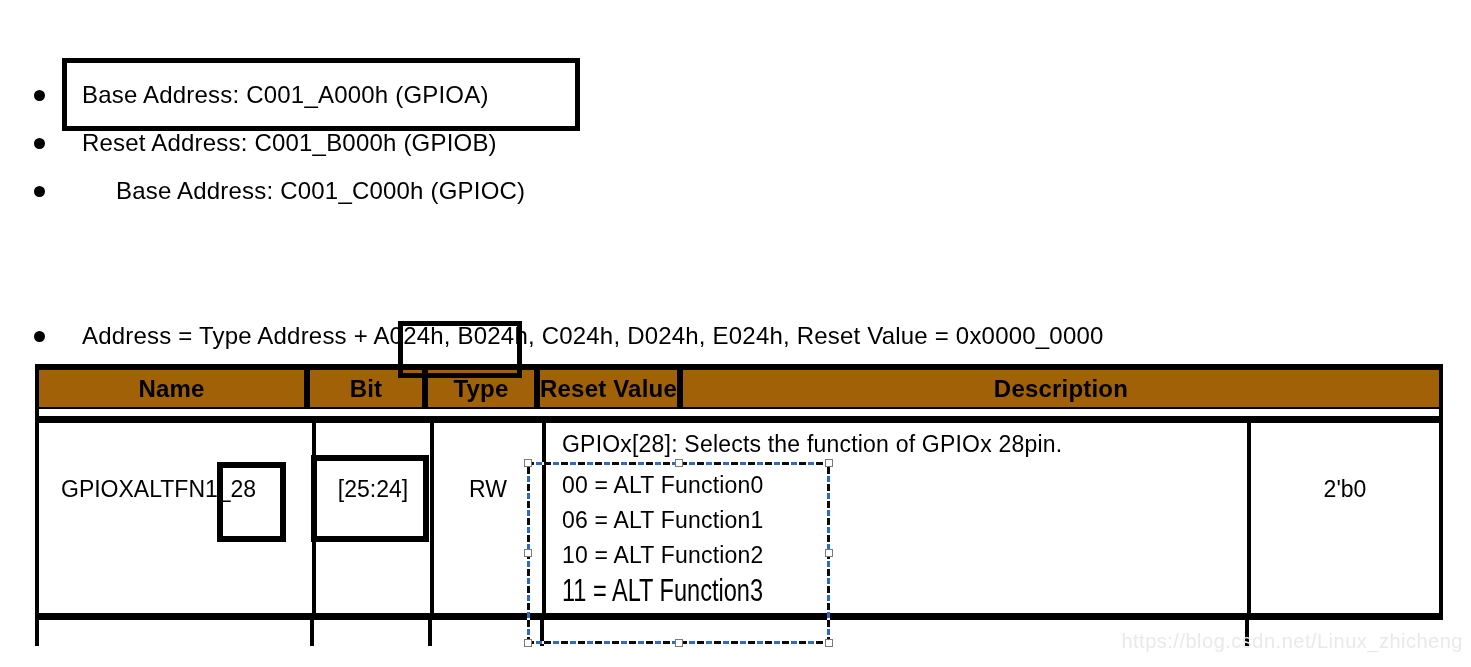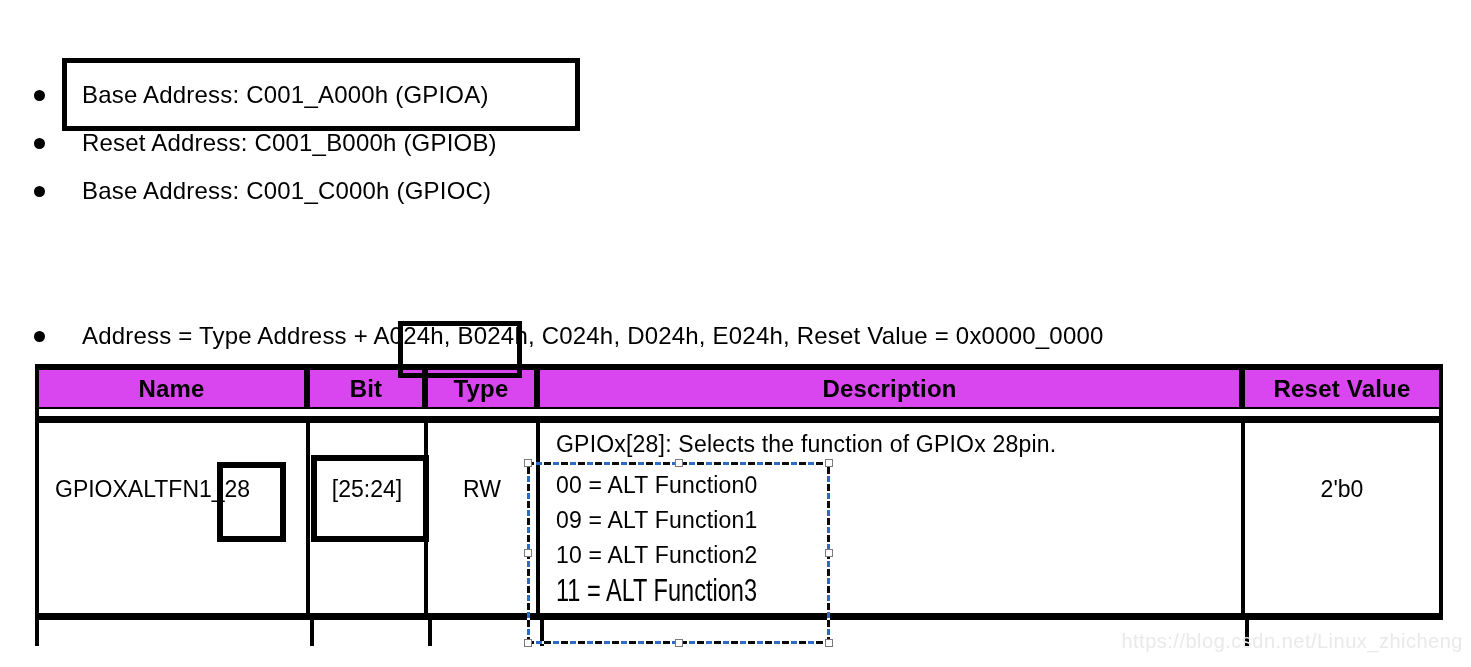--- a/index.html
+++ b/index.html
@@ -18,38 +18,38 @@
   }
   
   .bullet-row{position:absolute;left:30px;display:flex;align-items:flex-start;}
   .dot{width:11px;height:11px;border-radius:50%;background:#000;margin:9px 37px 0 4px;flex:none;}
   .bullet-text{font-size:24px;letter-spacing:.2px;white-space:nowrap;}
   
   .reg-table{position:absolute;left:35px;top:364px;width:1408px;}
   .thead{
     display:flex;box-sizing:border-box;width:1408px;height:45px;
     border-top:6px solid #000;border-left:4px solid #000;border-right:4px solid #000;
-    border-bottom:2px solid #000;background:#d946ef;
+    border-bottom:2px solid #000;background:#a16207;
   }
   .th{
     box-sizing:border-box;display:flex;align-items:center;justify-content:center;
     font-size:24px;font-weight:bold;border-right:6px solid #000;letter-spacing:.2px;
   }
   .th:last-child{border-right:none;flex:1;}
   .gap-band{box-sizing:border-box;width:1408px;height:7px;border-left:4px solid #000;border-right:4px solid #000;background:#fff;}
   .thick-sep{width:1408px;height:7px;background:#000;}
   .tbody-row{
     display:flex;box-sizing:border-box;width:1408px;height:197px;
     border-left:4px solid #000;border-right:4px solid #000;border-bottom:7px solid #000;
     background:#fff;
   }
   .td{box-sizing:border-box;border-right:4px solid #000;font-size:23px;}
   .td:last-child{border-right:none;flex:1;}
   .td.center{display:flex;justify-content:center;align-items:flex-start;padding-top:53px;}
-  .td-name{padding:53px 0 0 16px;}
+  .td-name{padding:53px 0 0 16px;margin-left:6px;}
   .td-desc{padding:7px 0 0 16px;}
   .desc-intro{font-size:23px;line-height:28px;letter-spacing:.2px;white-space:nowrap;}
   .desc-options{margin-top:10px;}
   .desc-option{font-size:23px;line-height:35px;white-space:nowrap;letter-spacing:.2px;}
   .desc-option.condensed{font-size:31px;display:inline-block;transform:scaleX(.76);transform-origin:left bottom;letter-spacing:0;}
   .stub-row{position:relative;width:1408px;height:26px;}
   .stub{position:absolute;top:0;width:4px;height:26px;background:#000;}
   
   .ann-box{position:absolute;border:5px solid #000;background:transparent;}
   .ann-box.b6{border-width:6px;}
@@ -78,48 +78,48 @@
 
 
   <div class="bullet-row" style="top:81px;">
     <span class="dot"></span>
     <span class="bullet-text">Base Address: C001_A000h (GPIOA)</span>
   </div>
   <div class="bullet-row" style="top:129px;">
     <span class="dot"></span>
     <span class="bullet-text">Reset Address: C001_B000h (GPIOB)</span>
   </div>
-  <div class="bullet-row" style="top:177px;">
+  <div class="bullet-row" style="top:177px;gap:34px;">
     <span class="dot"></span>
     <span class="bullet-text">Base Address: C001_C000h (GPIOC)</span>
   </div>
   <div class="bullet-row" style="top:322px;">
     <span class="dot"></span>
     <span class="bullet-text">Address = Type Address + A024h, B024h, C024h, D024h, E024h, Reset Value = 0x0000_0000</span>
   </div>
 
   <div class="reg-table">
     <div class="thead">
       <div class="th" style="width:271px;">Name</div>
       <div class="th" style="width:118px;">Bit</div>
       <div class="th" style="width:112px;">Type</div>
+      <div class="th">Reset Value</div>
       <div class="th" style="width:705px;">Description</div>
-      <div class="th">Reset Value</div>
     </div>
     <div class="gap-band"></div>
     <div class="thick-sep"></div>
     <div class="tbody-row">
       <div class="td td-name" style="width:271px;">GPIOXALTFN1_28</div>
       <div class="td center" style="width:118px;">[25:24]</div>
       <div class="td center" style="width:112px;">RW</div>
       <div class="td td-desc" style="width:705px;">
         <div class="desc-intro">GPIOx[28]: Selects the function of GPIOx 28pin.</div>
         <div class="desc-options">
           <div class="desc-option">00 = ALT Function0</div>
-          <div class="desc-option">09 = ALT Function1</div>
+          <div class="desc-option">06 = ALT Function1</div>
           <div class="desc-option">10 = ALT Function2</div>
           <div><span class="desc-option condensed">11 = ALT Function3</span></div>
         </div>
       </div>
       <div class="td center">2'b0</div>
     </div>
     <div class="stub-row">
       <div class="stub" style="left:0;"></div>
       <div class="stub" style="left:275px;"></div>
       <div class="stub" style="left:393px;"></div>

